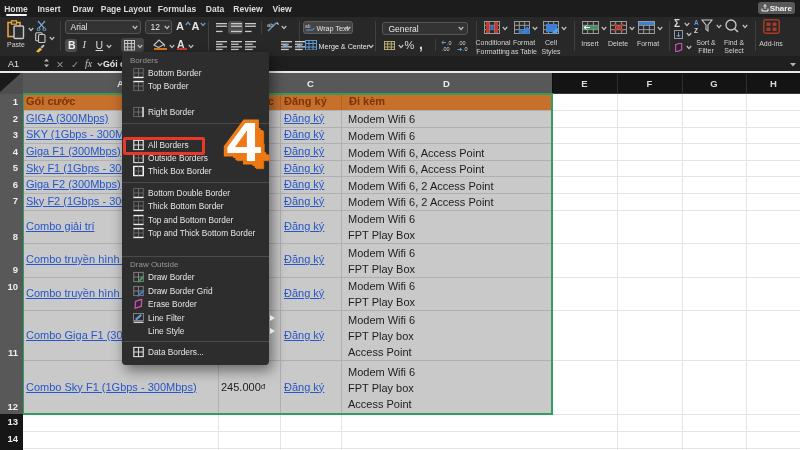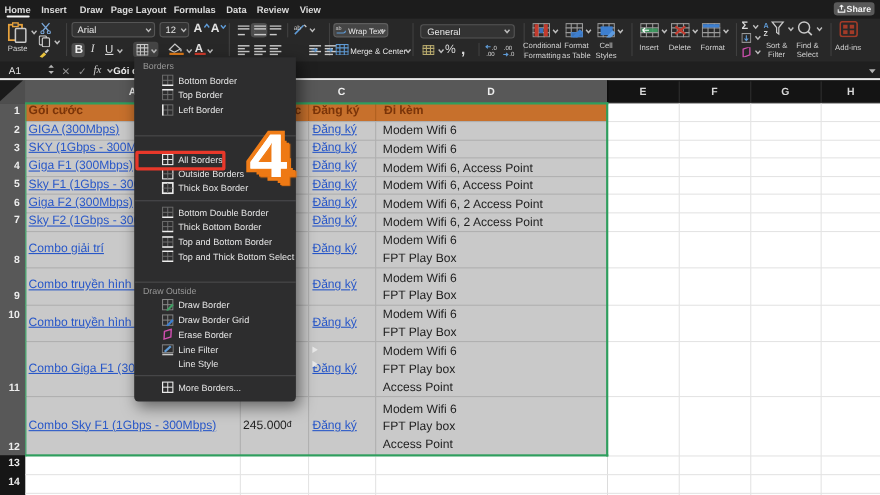--- a/index.html
+++ b/index.html
@@ -26,21 +26,21 @@
 .gl{position:absolute;background:#b0b0b0}
 .glw{position:absolute;background:#e4e4e4}
 .green{position:absolute;background:#2f9e5e}
 .link{position:absolute;color:#2857c8;font-size:11px;text-decoration:underline;white-space:nowrap}
 .btext{position:absolute;color:#1d1d1d;font-size:11px;white-space:nowrap}
 .hcell{position:absolute;color:#7a3409;font-size:11px;font-weight:700;white-space:nowrap}
 
 #menu{left:122px;top:52px;width:147px;height:312.5px;background:#2d2d2e;border-radius:0 0 4px 4px;
  box-shadow:3px 5px 14px rgba(0,0,0,.5)}
 .mlabel{position:absolute;left:130px;font-size:8px;color:#979797;white-space:nowrap}
-.mi{position:absolute;left:136px;width:160px;height:13.3px;color:#e6e6e6;font-size:8.3px;white-space:nowrap}
+.mi{position:absolute;left:122px;width:160px;height:13.3px;color:#e6e6e6;font-size:8.3px;white-space:nowrap}
 .mi .mt{position:absolute;left:26px;top:50%;transform:translateY(-50%)}
 .mi svg{position:absolute;left:11px;top:50%;transform:translateY(-50%)}
 .msep{position:absolute;left:122px;width:147px;height:1px;background:#4a4a4c}
 .arr{position:absolute;right:7px;top:3.6px;width:0;height:0;border-left:5px solid #e6e6e6;border-top:3.2px solid transparent;border-bottom:3.2px solid transparent}
 #redbox{left:122.5px;top:136.5px;width:82px;height:18px;border:3px solid #e8382a;border-radius:2px}
 #four{left:215px;top:107px;width:58px;transform:scaleX(1.1);height:72px;font-weight:700;font-size:56px;color:#fff;text-align:center;
  -webkit-text-stroke:7px #f07d18;paint-order:stroke fill;
  text-shadow:5px 5px 0 #ee7914, 7px 7px 0 #ee7914, 8px 8px 1px #e8740f;line-height:70px}
 #four2{left:215px;top:107px;width:58px;transform:scaleX(1.1);height:72px;font-weight:700;font-size:56px;color:#fff;text-align:center;line-height:70px}
 </style></head><body>
@@ -536,28 +536,28 @@
     </div>
 <div class="mi" style="top:79.55px">
       <svg width="11" height="11" viewBox="0 0 11 11">
         <rect x="0.8" y="0.8" width="9.4" height="9.4" fill="none" stroke="#6f6f6f" stroke-width="0.9"></rect>
         <line x1="5.5" y1="1" x2="5.5" y2="10" stroke="#6f6f6f" stroke-width="0.9"></line>
         <line x1="1" y1="5.5" x2="10" y2="5.5" stroke="#6f6f6f" stroke-width="0.9"></line>
         <line x1="0.5" y1="1" x2="10.5" y2="1" stroke="#ededed" stroke-width="1.4"></line>
       </svg>
       <span class="mt">Top Border</span>
     </div>
-<div class="mi" style="top:92.94999999999999px">
+<div class="mi" style="top:105.75px">
       <svg width="11" height="11" viewBox="0 0 11 11">
         <rect x="0.8" y="0.8" width="9.4" height="9.4" fill="none" stroke="#6f6f6f" stroke-width="0.9"></rect>
         <line x1="5.5" y1="1" x2="5.5" y2="10" stroke="#6f6f6f" stroke-width="0.9"></line>
         <line x1="1" y1="5.5" x2="10" y2="5.5" stroke="#6f6f6f" stroke-width="0.9"></line>
-        <line x1="1" y1="0.5" x2="1" y2="10.5" stroke="#ededed" stroke-width="1.4"></line>
-      </svg>
-      <span class="mt">Left Border</span>
+        <line x1="10" y1="0.5" x2="10" y2="10.5" stroke="#ededed" stroke-width="1.4"></line>
+      </svg>
+      <span class="mt">Right Border</span>
     </div>
 <div class="msep" style="top:122.9px"></div>
 <div class="mi" style="top:138.25px">
       <svg width="11" height="11" viewBox="0 0 11 11">
         <rect x="0.8" y="0.8" width="9.4" height="9.4" fill="none" stroke="#ededed" stroke-width="1.1"></rect>
         <line x1="5.5" y1="1" x2="5.5" y2="10" stroke="#ededed" stroke-width="0.9"></line>
         <line x1="1" y1="5.5" x2="10" y2="5.5" stroke="#ededed" stroke-width="0.9"></line>
       </svg>
       <span class="mt">All Borders</span>
     </div>
@@ -607,21 +607,21 @@
       <span class="mt">Top and Bottom Border</span>
     </div>
 <div class="mi" style="top:226.25px">
       <svg width="11" height="11" viewBox="0 0 11 11">
         <rect x="0.8" y="0.8" width="9.4" height="9.4" fill="none" stroke="#6f6f6f" stroke-width="0.9"></rect>
         <line x1="5.5" y1="1" x2="5.5" y2="10" stroke="#6f6f6f" stroke-width="0.9"></line>
         <line x1="1" y1="5.5" x2="10" y2="5.5" stroke="#6f6f6f" stroke-width="0.9"></line>
         <line x1="0.5" y1="1" x2="10.5" y2="1" stroke="#ededed" stroke-width="1.4"></line>
         <line x1="0.5" y1="10" x2="10.5" y2="10" stroke="#ededed" stroke-width="1.4"></line>
       </svg>
-      <span class="mt">Top and Thick Bottom Select</span>
+      <span class="mt">Top and Thick Bottom Border</span>
     </div>
 <div class="msep" style="top:256.4px"></div>
 <div class="mlabel" style="top:260.4px">Draw Outside</div>
 <div class="mi" style="top:270.65000000000003px">
       <svg width="11" height="11" viewBox="0 0 11 11">
         <rect x="0.8" y="0.8" width="9.4" height="9.4" fill="none" stroke="#8a8a8a" stroke-width="0.9"></rect>
         <line x1="5.5" y1="1" x2="5.5" y2="10" stroke="#8a8a8a" stroke-width="0.9"></line>
         <line x1="1" y1="5.5" x2="10" y2="5.5" stroke="#8a8a8a" stroke-width="0.9"></line>
         <path d="M4 10.5 L9.5 4.5 L11 6 L5.5 11.5 Z" fill="#3f9e63"></path>
       </svg>
@@ -655,17 +655,17 @@
       <span class="mt">Line Style</span>
       <span class="arr"></span>
     </div>
 <div class="msep" style="top:340.9px"></div>
 <div class="mi" style="top:345.35px">
       <svg width="11" height="11" viewBox="0 0 11 11">
         <rect x="0.8" y="0.8" width="9.4" height="9.4" fill="none" stroke="#ededed" stroke-width="1.1"></rect>
         <line x1="5.5" y1="1" x2="5.5" y2="10" stroke="#ededed" stroke-width="0.9"></line>
         <line x1="1" y1="5.5" x2="10" y2="5.5" stroke="#ededed" stroke-width="0.9"></line>
       </svg>
-      <span class="mt">More Borders...</span>
+      <span class="mt">Data Borders...</span>
     </div>
 <div class="abs" id="redbox"></div>
 <div class="abs" id="four">4</div>
 <div class="abs" id="four2">4</div>
 </div>
 </body></html>

